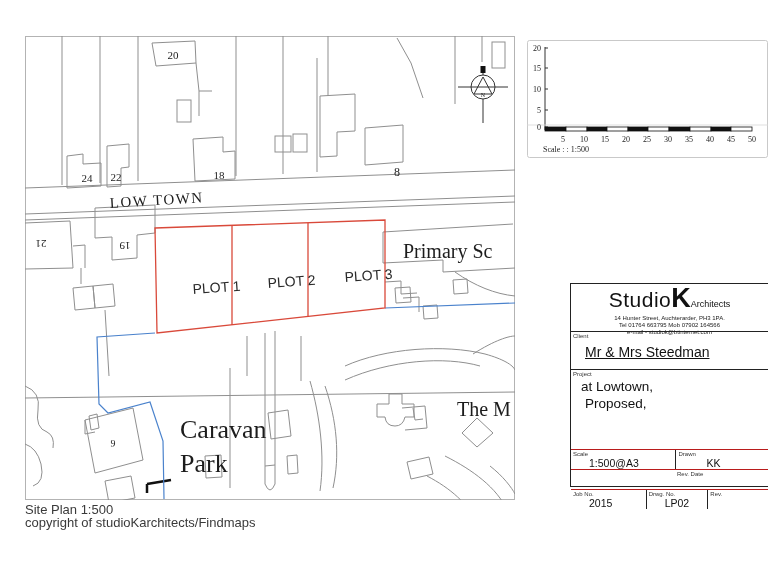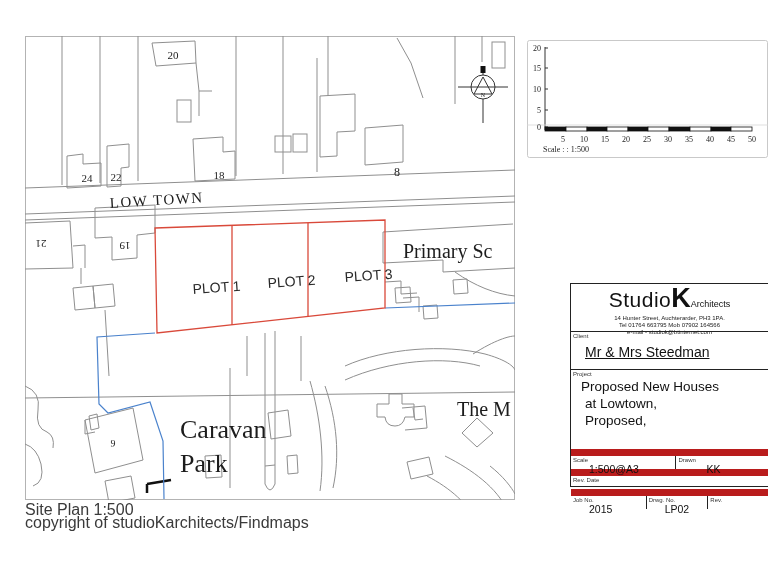--- a/index.html
+++ b/index.html
@@ -11,41 +11,41 @@
   .map-svg { position:absolute; left:25px; top:36px; }
   svg text { font-family:"Liberation Serif", serif; fill:#1c1c1c; }
   svg text.sans { font-family:"Liberation Sans", sans-serif; fill:#2a2a2a; }
   .g  { fill:none; stroke:#8f8f8f; stroke-width:1; }
   .frame { fill:none; stroke:#b3b3b3; stroke-width:1; }
 
   
   .scalebar { position:absolute; left:527px; top:40px; }
 
   
-  .footer { position:absolute; left:25px; top:503px; color:#3a3a3a; font-size:16px; line-height:13px; }
+  .footer { position:absolute; left:25px; top:503px; color:#3a3a3a; font-size:13px; line-height:13px; }
 
   
   .tb { position:absolute; left:570px; top:283px; width:198px; height:204px;
         border:1px solid #222; border-right:none; background:#fff; color:#111; }
   .tb .lbl { display:block; font-size:6px; color:#333; padding:1px 0 0 2px; line-height:7px; }
   .tb-head { height:47px; text-align:center; padding-top:3px; }
   .logo { line-height:22px; white-space:nowrap; }
   .logo .p1 { font-size:21px; letter-spacing:0.5px; }
   .logo .p2 { font-size:27px; font-weight:bold; }
   .logo .p3 { font-size:9px; }
   .addr { font-size:6px; line-height:7px; color:#222; }
   .tb-cell { border-top:1px solid #222; }
   .tb-client { height:38px; }
   .tb-client .val { font-size:14px; padding:4px 0 0 14px;text-decoration:underline; }
   .tb-project { height:80px; }
   .tb-project .pline { font-size:13.5px; line-height:17px; padding-left:14px; }
   .tb-project .pline:first-of-type { padding-left:10px; }
   .tb-drawing { height:37px; }
   .tb-drawing .val { font-size:16px; padding:4px 0 0 10px; }
-  .tb-row { display:flex; border-top:7px solid #b91c1c; height:20px; }
+  .tb-row { display:flex; border-top:1px solid #b91c1c; height:20px;justify-content:flex-end; }
   .tb-row .cell { position:relative; height:100%; }
   .tb-row .cell + .cell { border-left:1px solid #222; }
   .tb-row .val { font-size:10.5px; padding-left:18px; margin-top:-1px; }
   .w105 { width:105px; } .w93 { width:93px; }
   .w75 { width:75px; } .w62 { width:62px; } .w61 { width:61px; }
 </style>
 </head>
 <body>
 
 <div class="sheet">
@@ -236,21 +236,20 @@
       <div class="addr">e-mail - studiok@btinternet.com</div>
     </div>
 
     <div class="tb-cell tb-client">
       <span class="lbl">Client</span>
       <div class="val">Mr &amp; Mrs Steedman</div>
     </div>
 
     <div class="tb-cell tb-project">
       <span class="lbl">Project</span>
-      <div class="pline">Proposed New Houses</div>
       <div class="pline">at Lowtown,</div>
       <div class="pline">Proposed,</div>
     </div>
 
 
     <div class="tb-row">
       <div class="cell w105">
         <span class="lbl">Scale</span>
         <div class="val">1:500@A3</div>
       </div>

